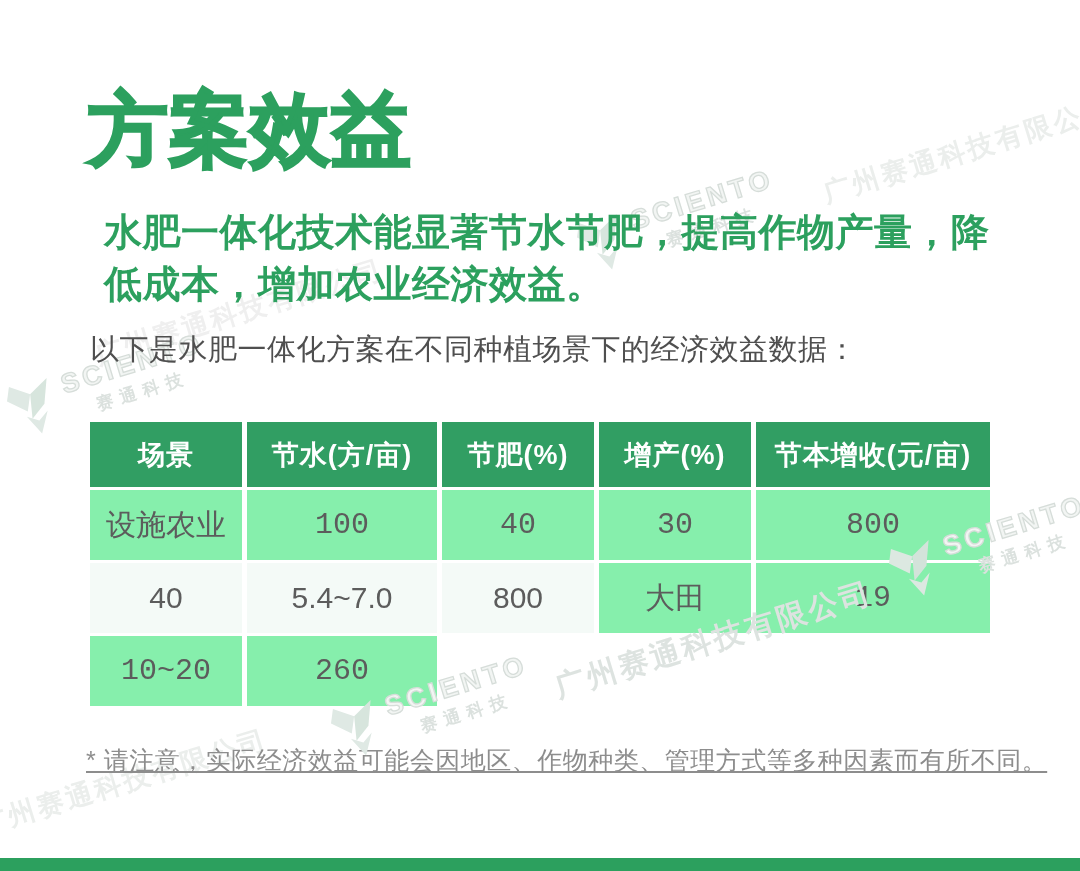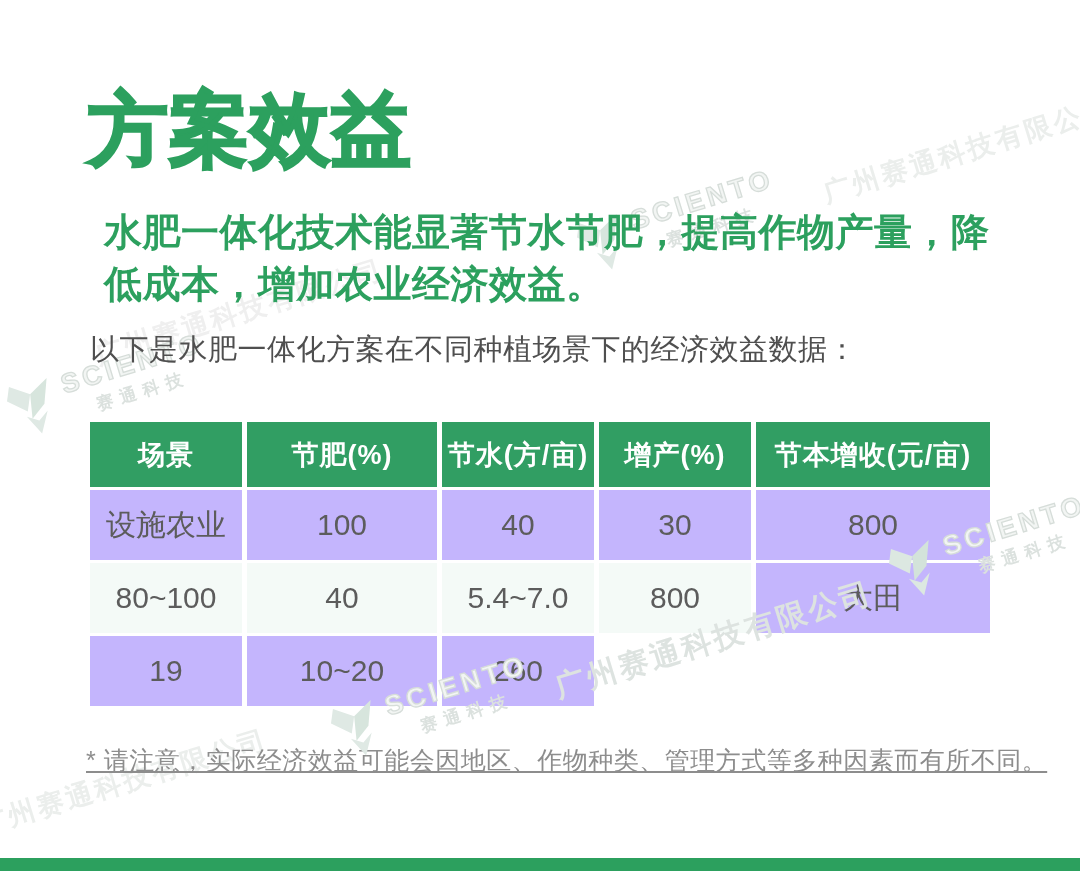--- a/index.html
+++ b/index.html
@@ -40,21 +40,21 @@
     background:#319e63; color:#ffffff;
     font-size:27px; font-weight:bold; letter-spacing:1px;
     display:flex; align-items:center; justify-content:center;
     white-space:nowrap;
   }
   .td {
     color:#5c5c5c; font-size:30px;
     display:flex; align-items:center; justify-content:center;
     white-space:nowrap;
   }
-  .td.r0, .td.r2 { background:#c4b5fd; }
+  .td.r0, .td.r2 { background:#86efac;font-family:Liberation Mono, monospace; }
   .td.r1 { background:#f4faf7; }
 
   .footnote {
     position:absolute; left:86px; top:744px;
     font-size:25px; color:#8d8d8d; letter-spacing:0.5px; white-space:nowrap;text-decoration:underline;
   }
   .footer-bar {
     position:absolute; left:0; bottom:0; width:1080px; height:13px;
     background:#2ca05e; z-index:4;
   }
@@ -117,32 +117,31 @@
 
     <div class="subtitle">
       <div>水肥一体化技术能显著节水节肥，提高作物产量，降</div>
       <div>低成本，增加农业经济效益。</div>
     </div>
 
     <div class="intro">以下是水肥一体化方案在不同种植场景下的经济效益数据：</div>
 
     <div class="benefit-table">
       <div class="th">场景</div>
+      <div class="th">节水(方/亩)</div>
       <div class="th">节肥(%)</div>
-      <div class="th">节水(方/亩)</div>
       <div class="th">增产(%)</div>
       <div class="th">节本增收(元/亩)</div>
 
       <div class="td r0">设施农业</div>
       <div class="td r0">100</div>
       <div class="td r0">40</div>
       <div class="td r0">30</div>
       <div class="td r0">800</div>
 
-      <div class="td r1">80~100</div>
       <div class="td r1">40</div>
       <div class="td r1">5.4~7.0</div>
       <div class="td r1">800</div>
 
       <div class="td r2">大田</div>
       <div class="td r2">19</div>
       <div class="td r2">10~20</div>
       <div class="td r2">260</div>
     </div>
 

